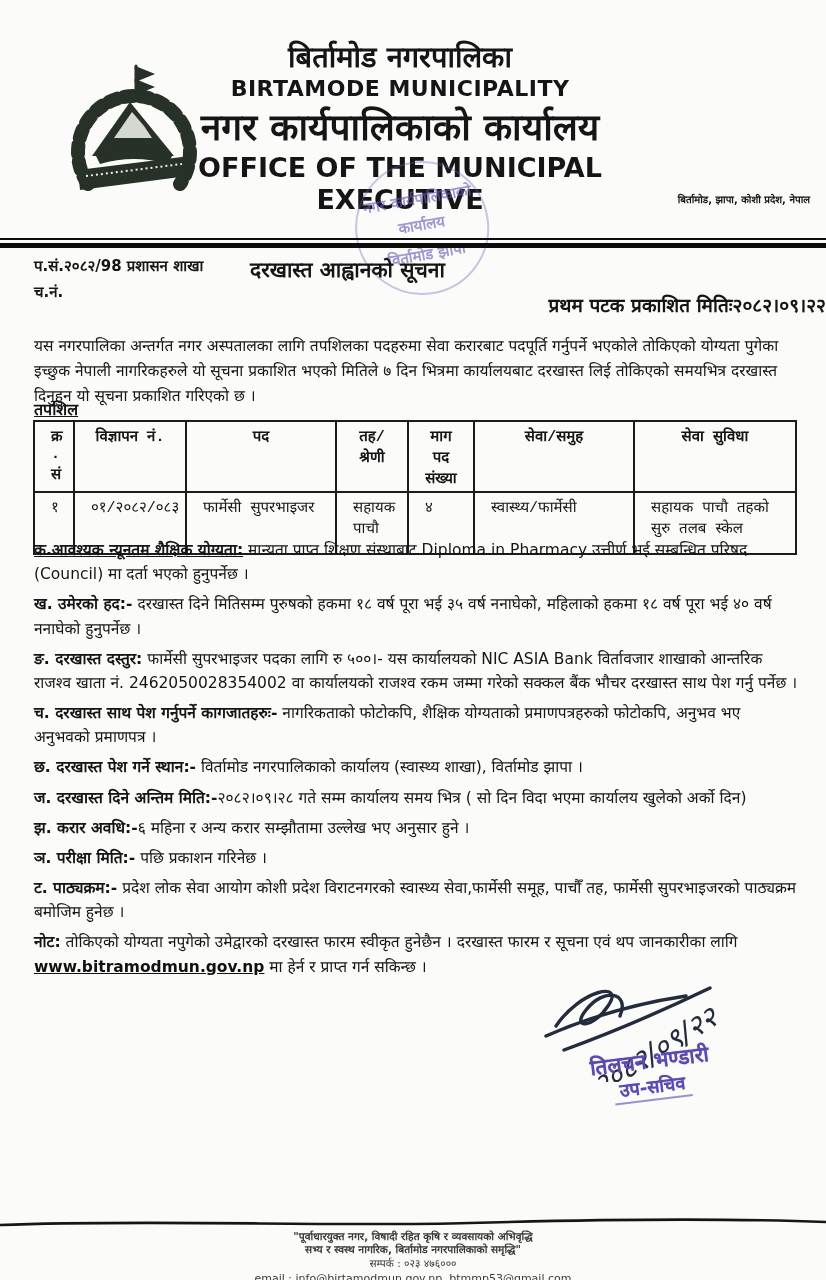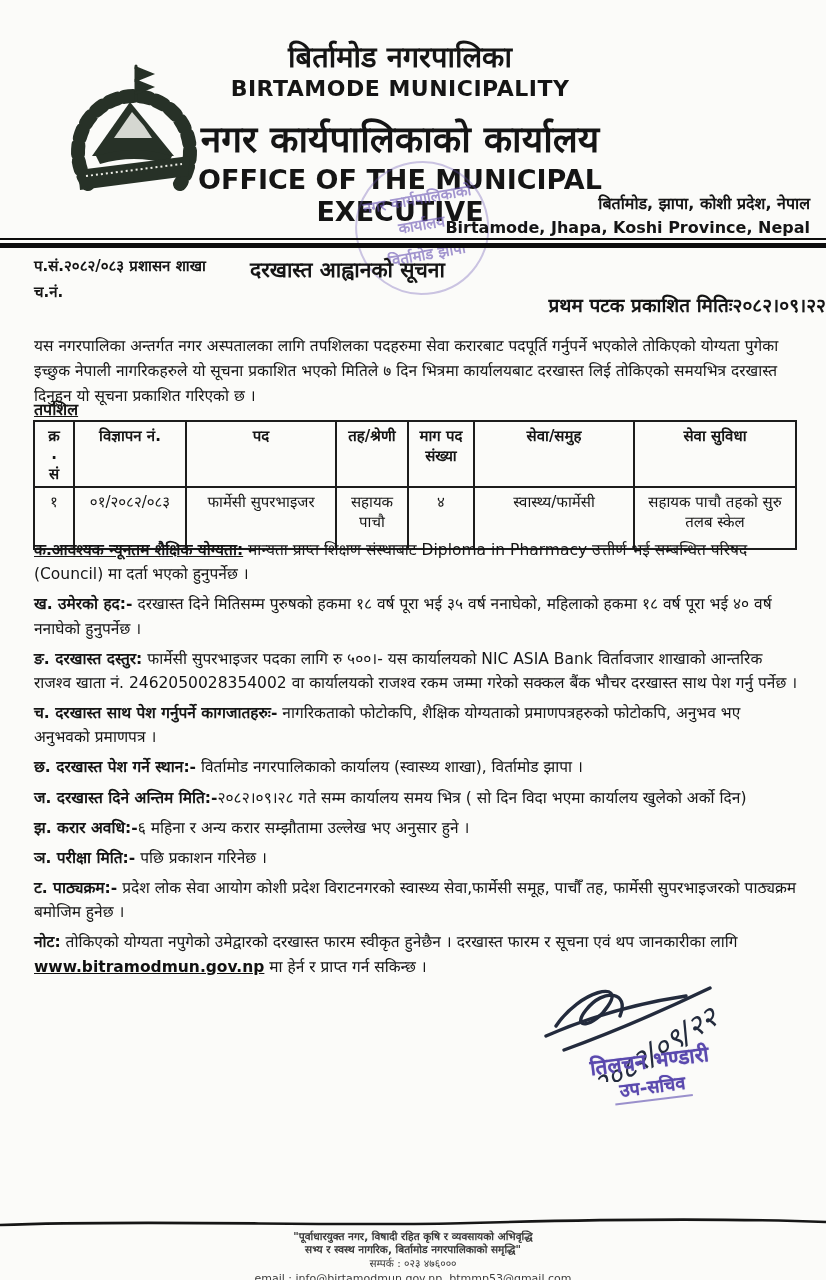--- a/index.html
+++ b/index.html
@@ -8,40 +8,40 @@
     background:#fbfbf9;color:#151515;
     font-family:"DejaVu Sans","Liberation Sans",sans-serif;
   }
   .page{position:absolute;inset:0;}
 
   
   .logo{position:absolute;left:56px;top:52px;width:156px;height:172px;}
   .header-center{position:absolute;left:160px;top:40px;width:480px;text-align:center;line-height:1.18;}
   .h-np1{font-size:29px;font-weight:bold;}
   .h-en1{font-size:22px;font-weight:bold;letter-spacing:.5px;margin-top:2px;}
-  .h-np2{font-size:37px;font-weight:bold;margin-top:16px;}
+  .h-np2{font-size:37px;font-weight:bold;margin-top:4px;}
   .h-en2{font-size:27px;font-weight:bold;margin-top:2px;}
-  .address{position:absolute;right:16px;top:192px;text-align:right;font-size:16px;font-weight:bold;line-height:1.5;}
+  .address{position:absolute;right:16px;top:192px;font-size:10px;font-weight:bold;line-height:1.5;}
   .hdr-stamp{position:absolute;left:332px;top:148px;width:180px;height:158px;opacity:.62;transform:rotate(-10deg);pointer-events:none;}
 
   .rule-thin{position:absolute;left:0;top:238px;width:826px;height:2px;background:#0d0d0d;}
   .rule-thick{position:absolute;left:0;top:243px;width:826px;height:5px;background:#0d0d0d;}
 
   
   .ref-left{position:absolute;left:34px;top:254px;font-size:15px;font-weight:bold;line-height:1.7;}
   .notice-title{position:absolute;left:0;top:255px;width:695px;text-align:center;font-size:21px;font-weight:bold;}
   .notice-sub{position:absolute;left:0;top:292px;width:826px;text-align:right;font-size:19px;font-weight:bold;}
 
   
   .intro{position:absolute;left:34px;top:334px;width:762px;font-size:15.5px;line-height:1.62;text-align:left;}
   .tapasil{position:absolute;left:34px;top:398px;font-size:16px;font-weight:bold;text-decoration:underline;}
 
   table.notice{position:absolute;left:33px;top:420px;width:762px;border-collapse:collapse;table-layout:fixed;}
   table.notice th,table.notice td{
-    border:2px solid #1c1c1c;font-size:15px;padding:3px 6px;vertical-align:top;text-align:center;
+    border:2px solid #1c1c1c;font-size:15px;padding:3px 16px;vertical-align:top;font-family:Liberation Mono, monospace;
   }
   table.notice th{font-weight:bold;height:58px;}
   table.notice td{height:54px;}
   .pre{white-space:pre-line;}
   td.left,th.left{text-align:left;}
 
   .sections{position:absolute;left:34px;top:538px;width:764px;font-size:15.5px;line-height:1.56;}
   .sections p{margin:0 0 6px 0;}
   .sec-label{font-weight:bold;text-align:right;}
   .sec-label.u{text-decoration:underline;}
@@ -98,28 +98,27 @@
     <circle cx="90" cy="80" r="66" fill="none" stroke="#6c57b5" stroke-width="2" opacity=".55"></circle>
     <g fill="#6c57b5" font-size="15" font-weight="bold" text-anchor="middle">
       <text x="90" y="56">नगर कार्यपालिकाको</text>
       <text x="90" y="82">कार्यालय</text>
       <text x="90" y="112">विर्तामोड झापा</text>
     </g>
   </svg>
 
   <div class="address">
     <div>बिर्तामोड, झापा, कोशी प्रदेश, नेपाल</div>
-    <div>Birtamode, Jhapa, Koshi Province, Nepal</div>
   </div>
 
   <div class="rule-thin"></div>
   <div class="rule-thick"></div>
 
   <div class="ref-left">
-    <div>प.सं.२०८२/०८३ प्रशासन शाखा</div>
+    <div>प.सं.२०८२/98 प्रशासन शाखा</div>
     <div>च.नं.</div>
   </div>
 
   <div class="notice-title">दरखास्त आह्वानको सूचना</div>
   <div class="notice-sub">प्रथम पटक प्रकाशित मितिः२०८२।०९।२२</div>
 
   <div class="intro">यस नगरपालिका अन्तर्गत नगर अस्पतालका लागि तपशिलका पदहरुमा सेवा करारबाट पदपूर्ति गर्नुपर्ने भएकोले तोकिएको योग्यता पुगेका इच्छुक नेपाली नागरिकहरुले यो सूचना प्रकाशित भएको मितिले ७ दिन भित्रमा कार्यालयबाट दरखास्त लिई तोकिएको समयभित्र दरखास्त दिनुहुन  यो सूचना प्रकाशित गरिएको छ ।</div>
 
   <div class="tapasil">तपशिल</div>
 

